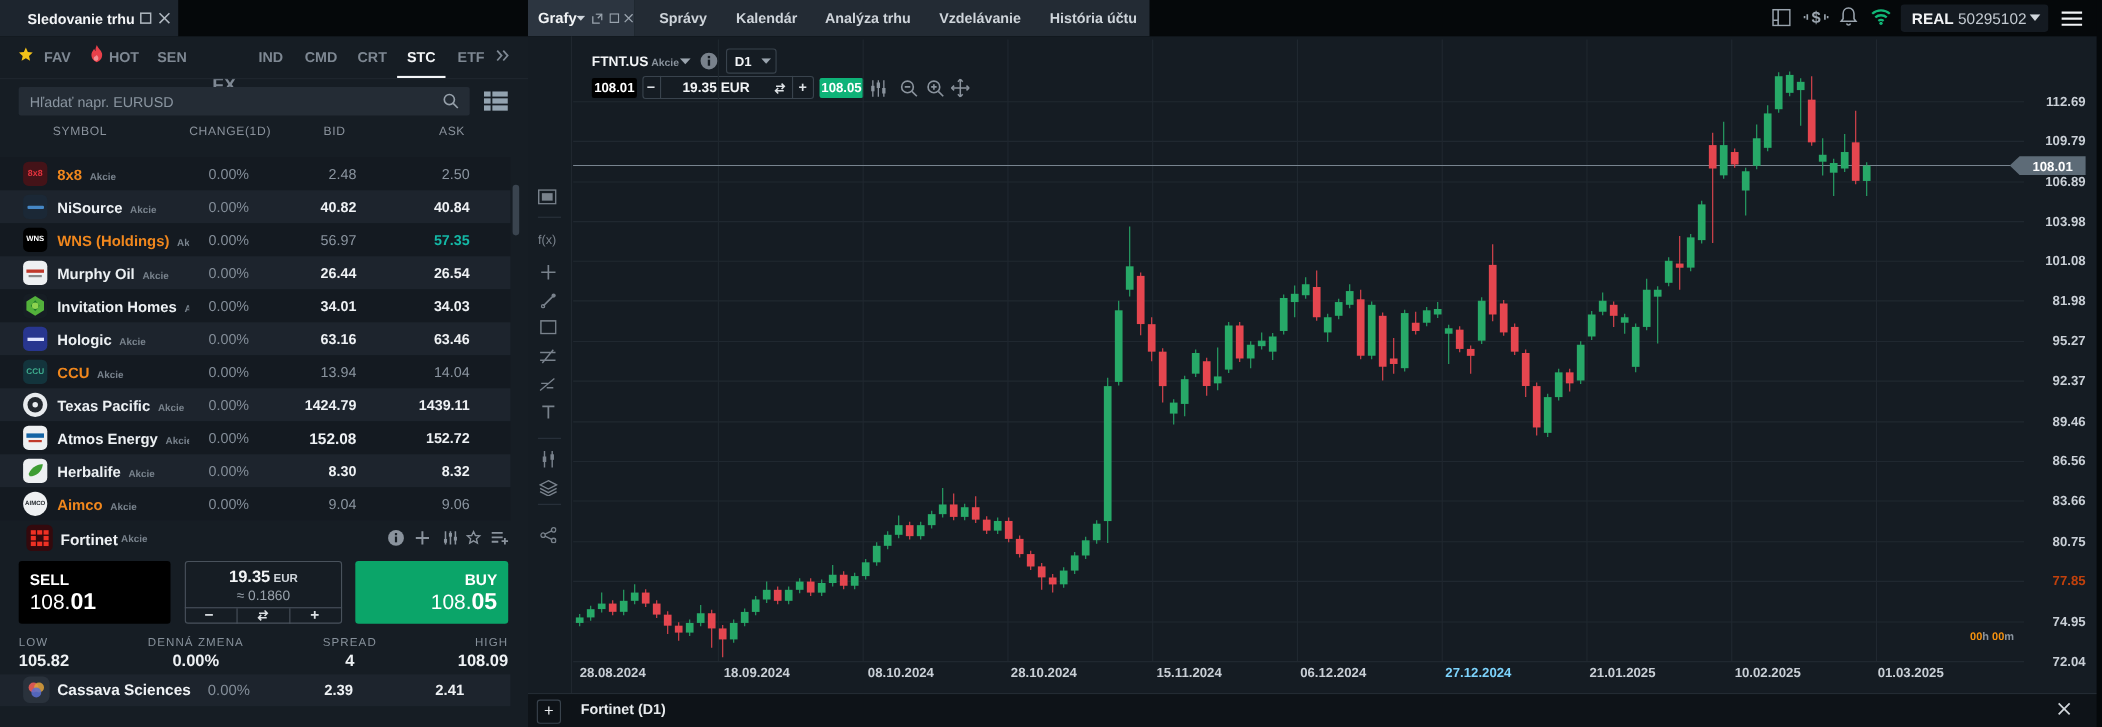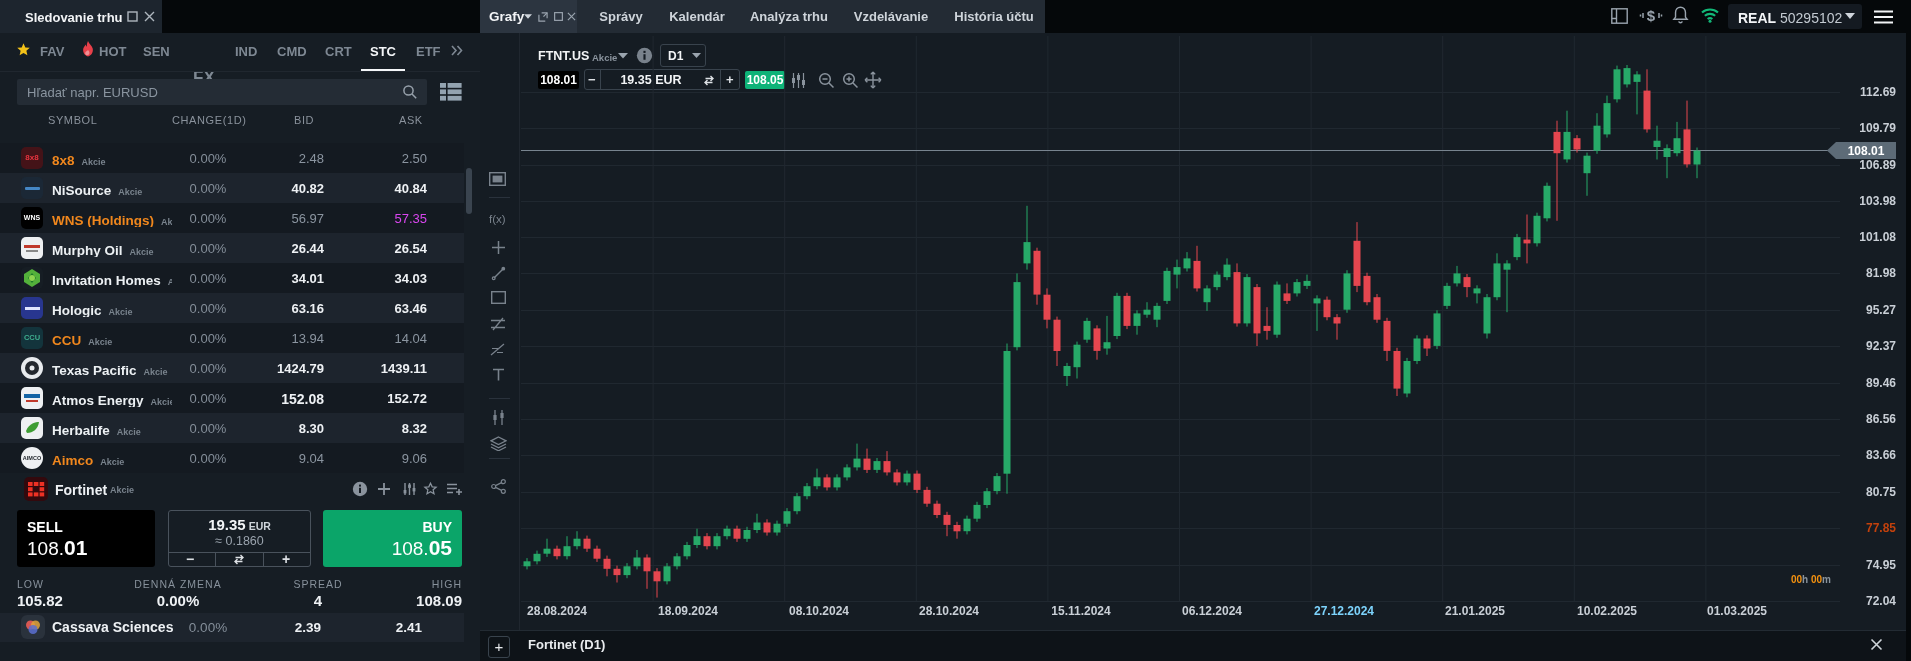--- a/index.html
+++ b/index.html
@@ -70,21 +70,21 @@
 <div style="position:absolute;left:173px;top:181px;width:70px;text-align:center;font-size:13px;color:#848e99;font-weight:400;">0.00%</div>
 <div style="position:absolute;left:234px;top:181px;width:90px;text-align:right;font-size:13px;color:#eef1f4;font-weight:700;">40.82</div>
 <div style="position:absolute;left:337px;top:181px;width:90px;text-align:right;font-size:13px;color:#eef1f4;font-weight:700;">40.84</div>
 <div style="position:absolute;left:0;top:203px;width:464px;height:30px;background:#141a21;"></div>
 <div style="position:absolute;left:21px;top:207px;width:22px;height:22px;">
     <div style="position:absolute;left:0;top:0;width:22px;height:22px;border-radius:5px;background:#000;color:#fff;font-size:7px;font-weight:700;text-align:center;line-height:22px;">WNS</div>
   </div>
 <div style="position:absolute;left:52px;top:211px;width:120px;height:16px;overflow:hidden;white-space:nowrap;"><span style="color:#f0871d;font-weight:700;font-size:13.5px;">WNS (Holdings)</span><span style="color:#79838d;font-weight:700;font-size:9px;margin-left:7px;">Akcie</span></div>
 <div style="position:absolute;left:173px;top:211px;width:70px;text-align:center;font-size:13px;color:#848e99;font-weight:400;">0.00%</div>
 <div style="position:absolute;left:234px;top:211px;width:90px;text-align:right;font-size:13px;color:#8b95a0;font-weight:400;">56.97</div>
-<div style="position:absolute;left:337px;top:211px;width:90px;text-align:right;font-size:13px;color:#d946ef;font-weight:400;">57.35</div>
+<div style="position:absolute;left:337px;top:211px;width:90px;text-align:right;font-size:13px;color:#14b8a6;font-weight:700;">57.35</div>
 <div style="position:absolute;left:0;top:233px;width:464px;height:30px;background:#1d242d;"></div>
 <div style="position:absolute;left:21px;top:237px;width:22px;height:22px;">
     <div style="position:absolute;left:0;top:0;width:22px;height:22px;border-radius:5px;background:#eef0f2;">
       <div style="position:absolute;left:3px;top:8px;width:16px;height:3px;background:#c0392b;"></div>
       <div style="position:absolute;left:5px;top:12.5px;width:12px;height:2px;background:#888;"></div>
     </div>
   </div>
 <div style="position:absolute;left:52px;top:241px;width:120px;height:16px;overflow:hidden;white-space:nowrap;"><span style="color:#ecf0f3;font-weight:700;font-size:13.5px;">Murphy Oil</span><span style="color:#79838d;font-weight:700;font-size:9px;margin-left:7px;">Akcie</span></div>
 <div style="position:absolute;left:173px;top:241px;width:70px;text-align:center;font-size:13px;color:#848e99;font-weight:400;">0.00%</div>
 <div style="position:absolute;left:234px;top:241px;width:90px;text-align:right;font-size:13px;color:#eef1f4;font-weight:700;">26.44</div>

